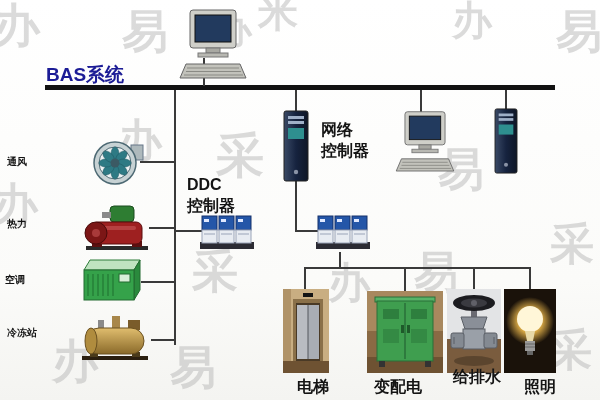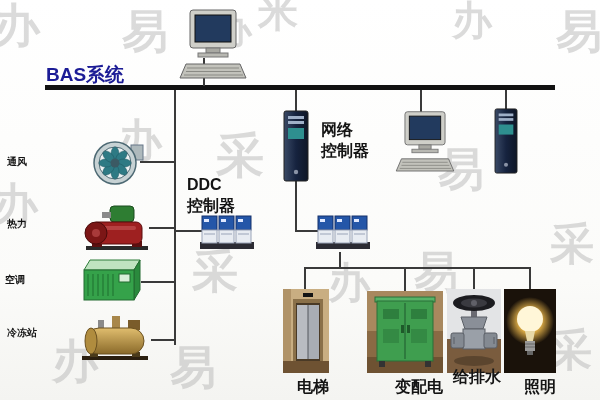--- a/index.html
+++ b/index.html
@@ -312,17 +312,17 @@
     <div>DDC</div>
     <div>控制器</div>
   </div>
 
   <div class="lbl lbl-left" style="left:7px;top:155px">通风</div>
   <div class="lbl lbl-left" style="left:7px;top:217px">热力</div>
   <div class="lbl lbl-left" style="left:5px;top:273px">空调</div>
   <div class="lbl lbl-left" style="left:7px;top:326px">冷冻站</div>
 
   <div class="lbl lbl-bottom" style="left:283px;width:46px;top:377px">电梯</div>
-  <div class="lbl lbl-bottom" style="left:367px;width:76px;top:377px">变配电</div>
+  <div class="lbl lbl-bottom" style="left:346px;width:76px;top:377px">变配电</div>
   <div class="lbl lbl-bottom" style="left:447px;width:54px;top:367px">给排水</div>
   <div class="lbl lbl-bottom" style="left:504px;width:52px;top:377px">照明</div>
 
 </div>
 
 </body></html>

